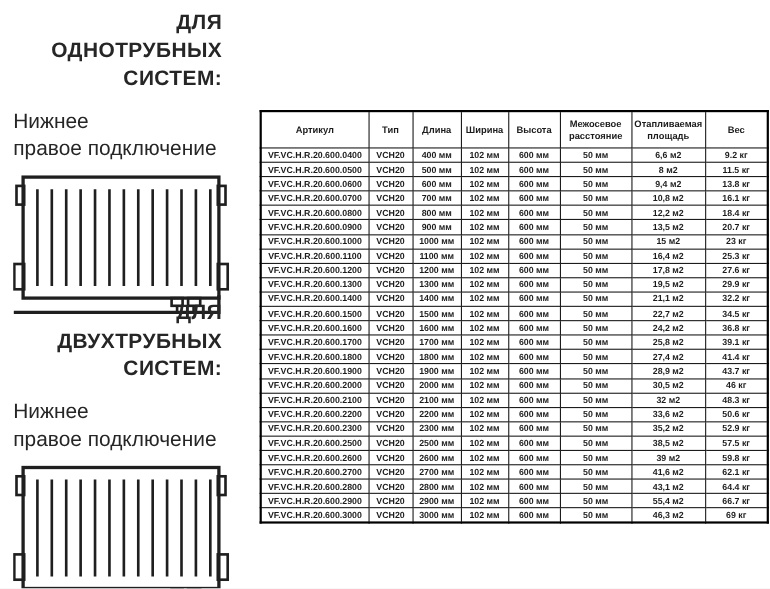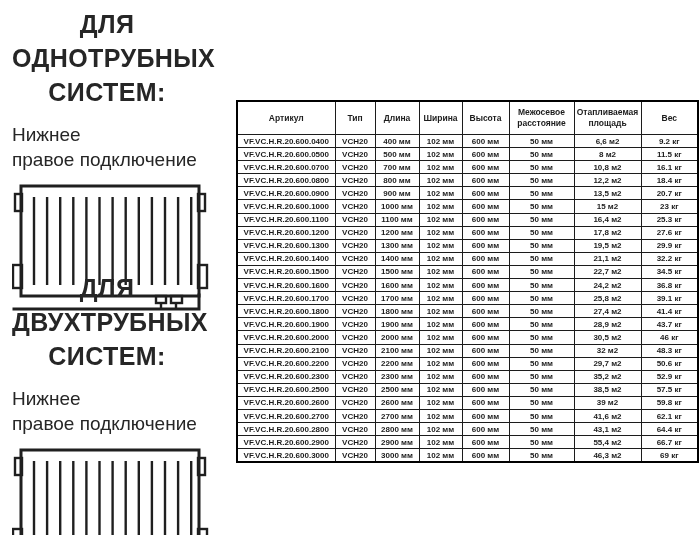--- a/index.html
+++ b/index.html
@@ -3,21 +3,21 @@
 <meta charset="utf-8">
 <style>
   html,body{margin:0;padding:0;background:#f3f3f3;}
   .page{
     position:relative;width:700px;height:535px;background:#ffffff;
     font-family:"Liberation Sans","DejaVu Sans",sans-serif;color:#1c1c1c;overflow:hidden;
   }
   
   .left-panel{position:absolute;left:12px;top:8px;width:216px;}
   .section-title{
-    width:190px;text-align:center;font-size:25px;font-weight:800;
+    width:190px;text-align:right;font-size:19px;font-weight:800;
     letter-spacing:.4px;line-height:1.35;color:#262626;
   }
   .section-sub{
     margin-top:14px;font-size:19px;font-weight:400;line-height:1.3;color:#262626;
   }
   .diagram{display:block;margin-top:10px;}
   .sec2{position:absolute;left:12px;top:272px;width:216px;}
   
   .spec-table{
     position:absolute;left:236px;top:100px;width:461px;
@@ -161,20 +161,30 @@
           <td>VF.VC.H.R.20.600.0500</td>
           <td>VCH20</td>
           <td>500 мм</td>
           <td>102 мм</td>
           <td>600 мм</td>
           <td>50 мм</td>
           <td>8 м2</td>
           <td>11.5 кг</td>
         </tr>
         <tr>
+          <td>VF.VC.H.R.20.600.0600</td>
+          <td>VCH20</td>
+          <td>600 мм</td>
+          <td>102 мм</td>
+          <td>600 мм</td>
+          <td>50 мм</td>
+          <td>9,4 м2</td>
+          <td>13.8 кг</td>
+        </tr>
+        <tr>
           <td>VF.VC.H.R.20.600.0700</td>
           <td>VCH20</td>
           <td>700 мм</td>
           <td>102 мм</td>
           <td>600 мм</td>
           <td>50 мм</td>
           <td>10,8 м2</td>
           <td>16.1 кг</td>
         </tr>
         <tr>
@@ -317,21 +327,21 @@
           <td>32 м2</td>
           <td>48.3 кг</td>
         </tr>
         <tr>
           <td>VF.VC.H.R.20.600.2200</td>
           <td>VCH20</td>
           <td>2200 мм</td>
           <td>102 мм</td>
           <td>600 мм</td>
           <td>50 мм</td>
-          <td>29,7 м2</td>
+          <td>33,6 м2</td>
           <td>50.6 кг</td>
         </tr>
         <tr>
           <td>VF.VC.H.R.20.600.2300</td>
           <td>VCH20</td>
           <td>2300 мм</td>
           <td>102 мм</td>
           <td>600 мм</td>
           <td>50 мм</td>
           <td>35,2 м2</td>

